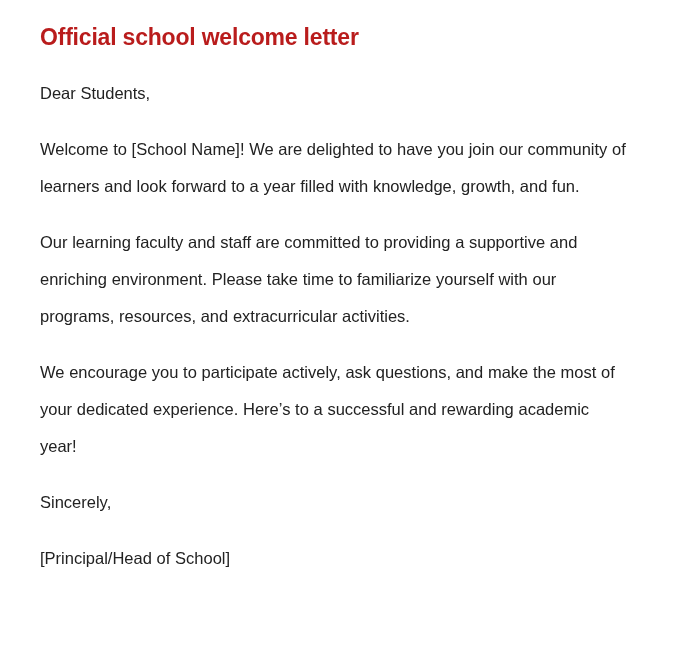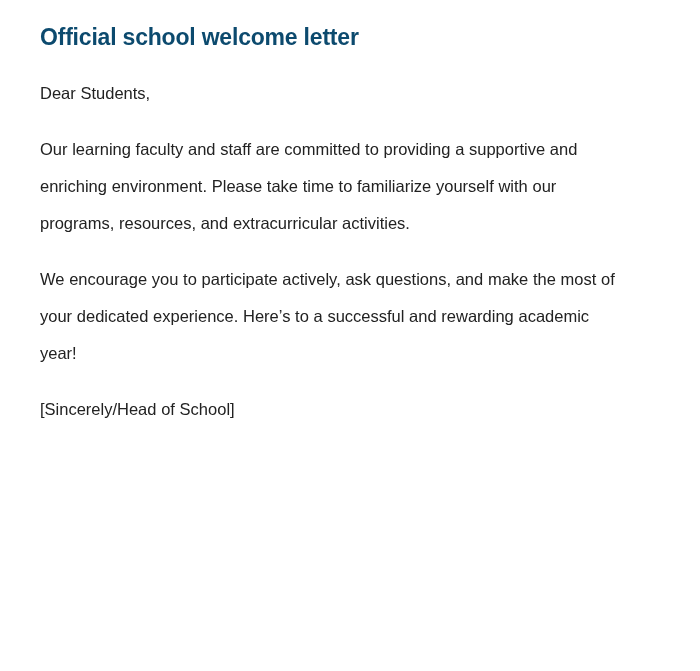--- a/index.html
+++ b/index.html
@@ -22,21 +22,21 @@
     background: #ffffff;
     padding: 22px 40px 0 40px;
   }
 
   .letter-title {
     font-family: "Liberation Sans", sans-serif;
     font-size: 23px;
     font-weight: bold;
     line-height: 1.35;
     letter-spacing: -0.2px;
-    color: #0c4a6e;
+    color: #b91c1c;
     margin: 0 0 22px 0;
     padding: 0;
     max-width: 586px;
   }
 
   .letter-body {
     max-width: 586px;
   }
 
   .letter-paragraph {
@@ -58,22 +58,24 @@
 <body>
 
 <div class="letter-document">
 
   <h1 class="letter-title">Official school welcome letter</h1>
 
   <div class="letter-body">
 
     <p class="letter-paragraph">Dear Students,</p>
 
+    <p class="letter-paragraph">Welcome to [School Name]! We are delighted to have you join our community of learners and look forward to a year filled with knowledge, growth, and fun.</p>
 
     <p class="letter-paragraph">Our learning faculty and staff are committed to providing a supportive and enriching environment. Please take time to familiarize yourself with our programs, resources, and extracurricular activities.</p>
 
     <p class="letter-paragraph">We encourage you to participate actively, ask questions, and make the most of your dedicated experience. Here’s to a successful and rewarding academic year!</p>
 
+    <p class="letter-paragraph">Sincerely,</p>
 
-    <p class="letter-paragraph">[Sincerely/Head of School]</p>
+    <p class="letter-paragraph">[Principal/Head of School]</p>
 
   </div>
 </div>
 
 </body></html>

